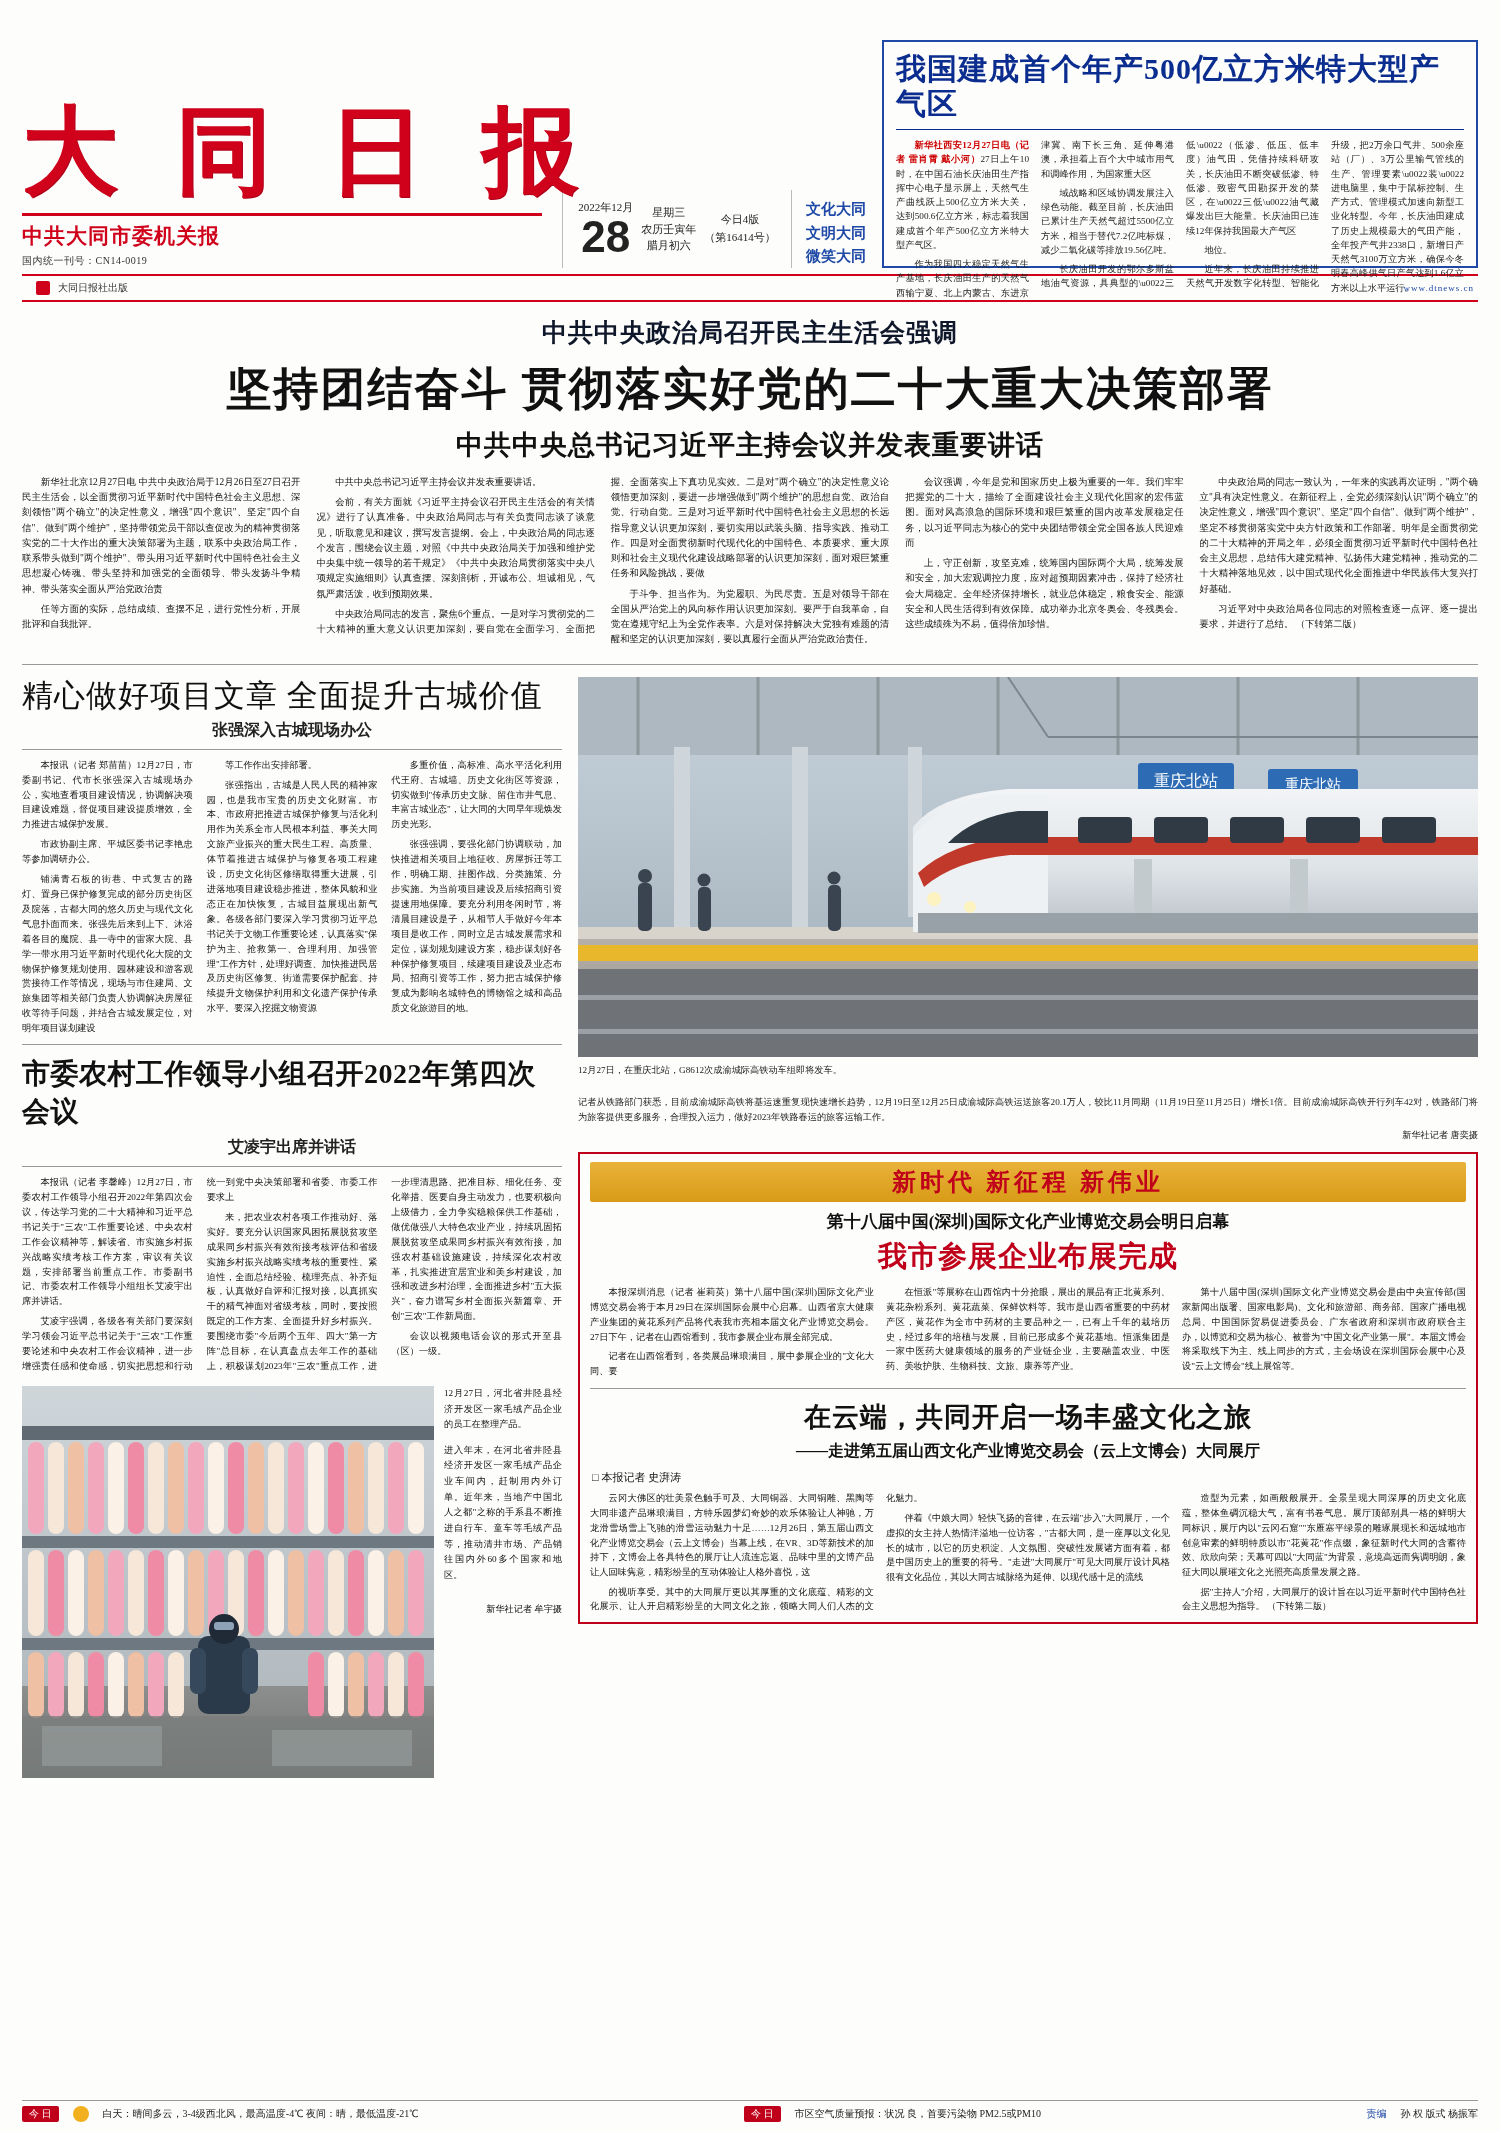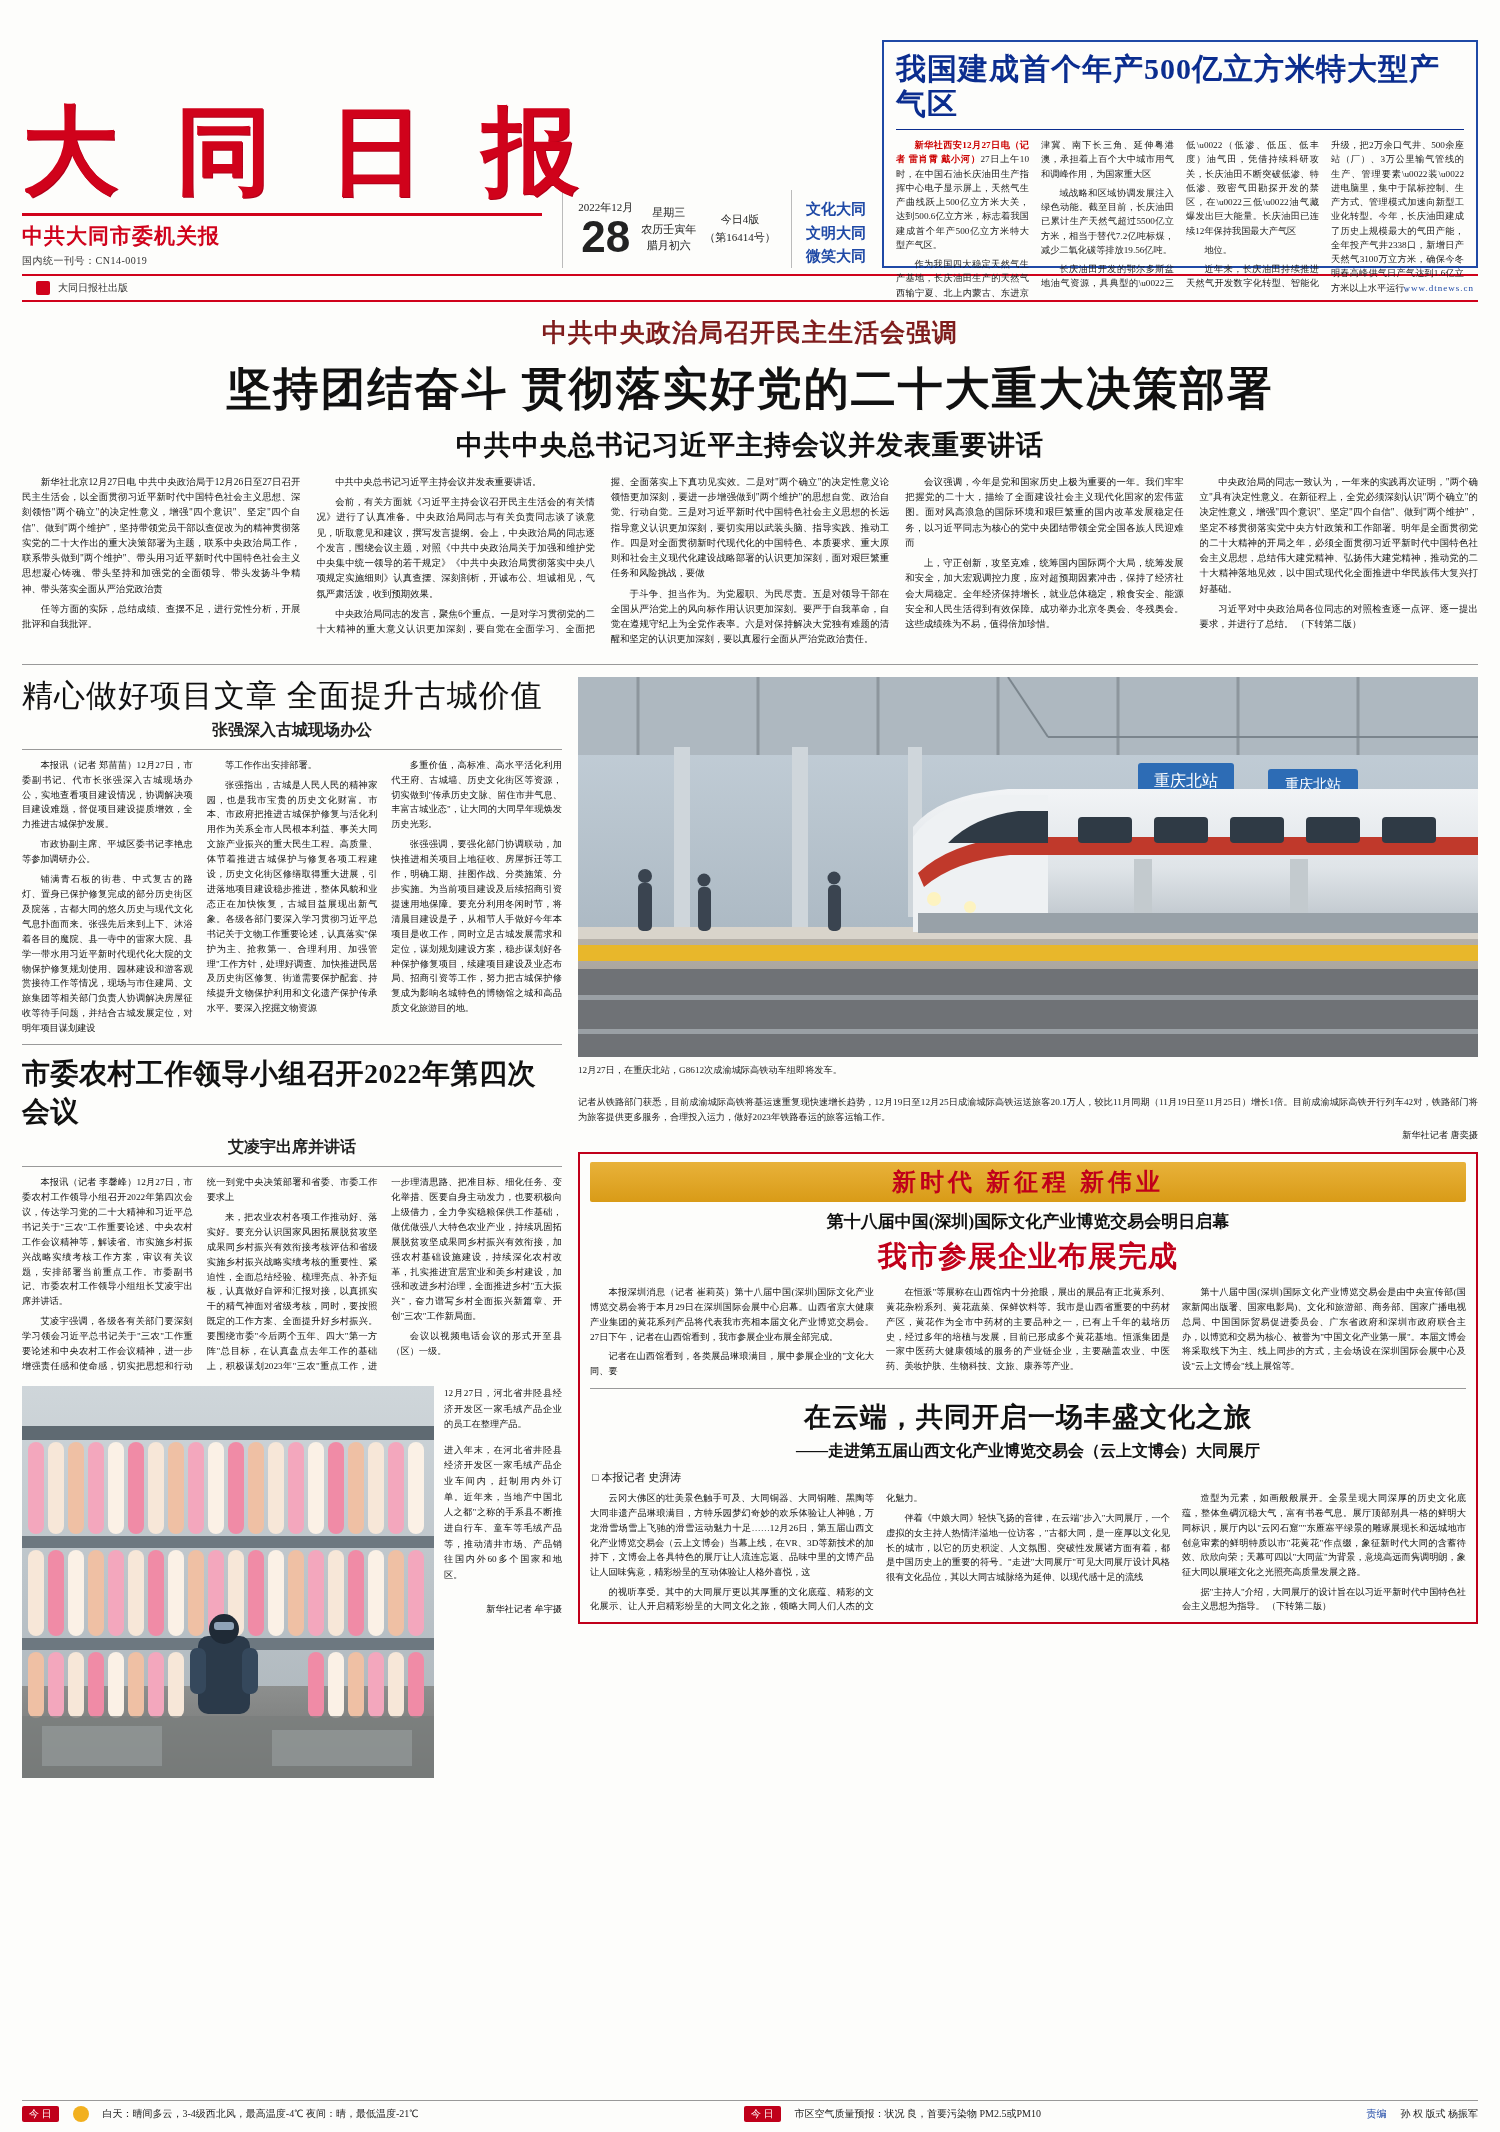--- a/index.html
+++ b/index.html
@@ -42,21 +42,21 @@
   .hl-body{column-count:4;column-gap:12px;font-size:9.2px;line-height:1.55;text-align:justify;color:#222;}
   .hl-body p{margin:0 0 5px 0;text-indent:2em;}
   .hl-body b{color:#c00;}
 
   .mh-bar{display:flex;align-items:center;justify-content:space-between;border-top:2px solid #d0021b;border-bottom:2px solid #d0021b;margin-top:6px;padding:2px 4px;height:20px;}
   .mh-bar-left{font-size:10px;color:#333;display:flex;align-items:center;gap:8px;margin-left:10px;}
   .mh-bar-right{font-size:9px;color:#1f49a6;letter-spacing:1px;}
 
   
   .lead{border-bottom:1px solid #999;padding:14px 0 10px 0;text-align:center;}
-  .lead-kicker{font-size:25px;color:#7f1d1d;font-weight:700;letter-spacing:1px;}
+  .lead-kicker{font-size:25px;color:#0f172a;font-weight:700;letter-spacing:1px;}
   .lead-main{font-size:45px;font-weight:700;letter-spacing:2px;margin:10px 0 8px 0;}
   .lead-sub{font-size:27px;font-weight:700;letter-spacing:1px;color:#111;}
   .lead-body{column-count:5;column-gap:16px;font-size:9.4px;line-height:1.62;text-align:justify;margin-top:12px;padding-bottom:6px;}
   .lead-body p{margin:0 0 5px 0;text-indent:2em;}
 
   
   .grid{display:flex;gap:16px;margin-top:12px;}
   .col-left{width:540px;}
   .col-right{flex:1;}
 

